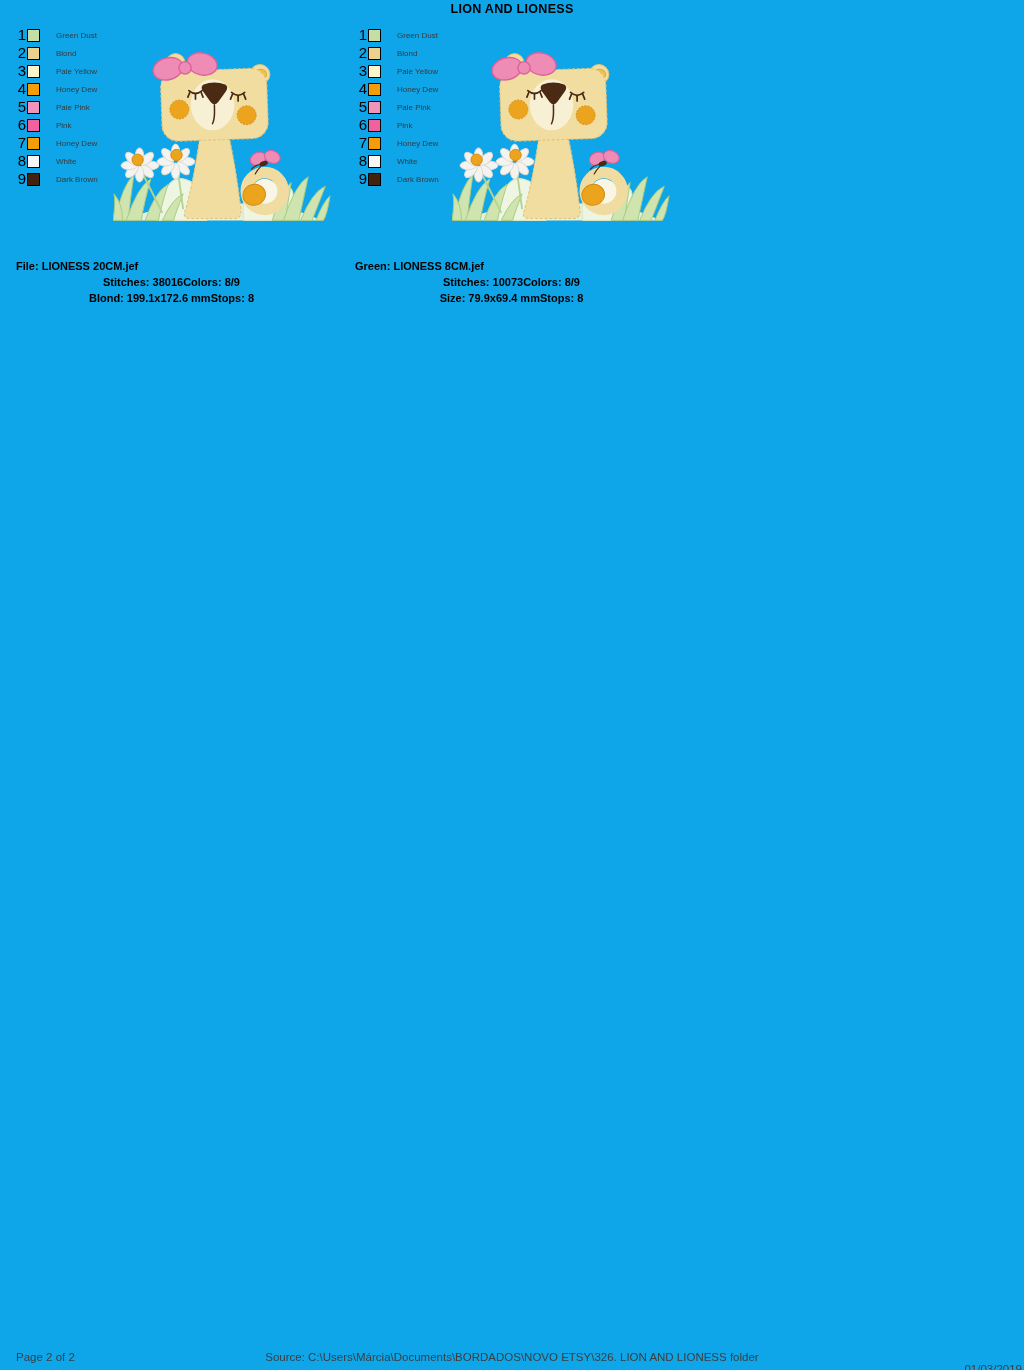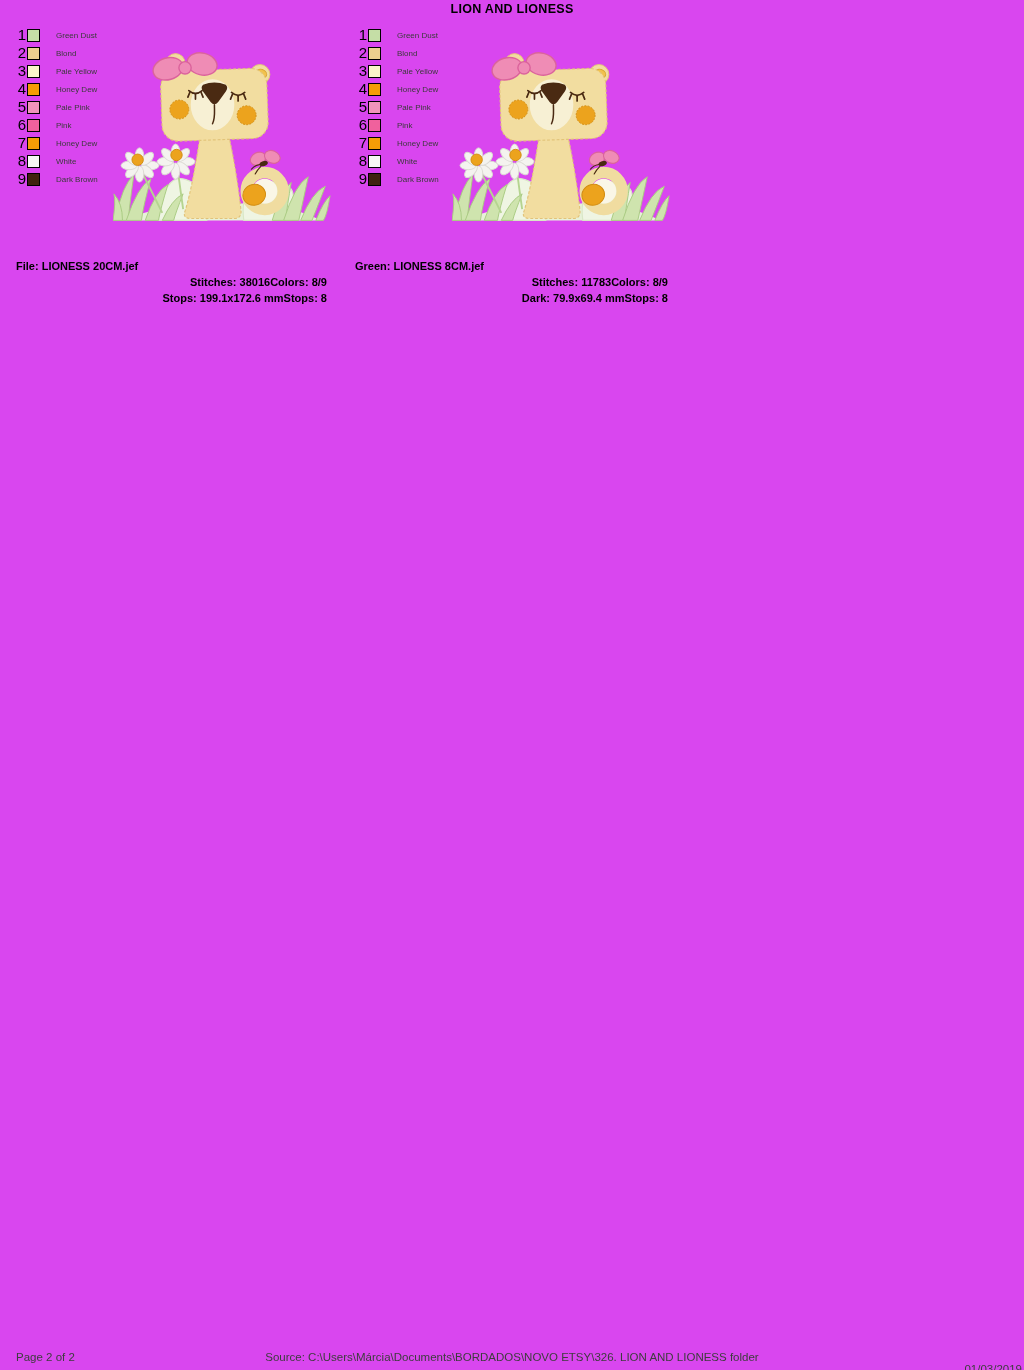--- a/index.html
+++ b/index.html
@@ -1,17 +1,17 @@
 <!DOCTYPE html>
 <html><head>
 <meta charset="utf-8">
 <style>
   html,body{margin:0;padding:0;background:#fff;}
   .page{
-    position:relative;width:1024px;height:1370px;background:#d946ef;
+    position:relative;width:1024px;height:1370px;background:#0ea5e9;
     font-family:"Liberation Sans","DejaVu Sans",sans-serif;color:#000;overflow:hidden;
   }
   .title{
     position:absolute;top:2px;left:0;width:100%;text-align:center;
     font-size:12.5px;font-weight:bold;letter-spacing:.3px;
   }
   
   .color-list{position:absolute;top:26px;width:130px;}
   .list-left{left:14px;}
   .list-right{left:355px;}
@@ -21,21 +21,21 @@
   .cname{font-size:8px;color:#3a3a3a;margin-left:16px;white-space:nowrap;}
   
   .art{position:absolute;top:42px;width:218px;height:190px;}
   .art-left{left:113px;}
   .art-right{left:452px;}
   .art svg{width:100%;height:100%;display:block;}
   
   .info{position:absolute;top:258px;font-size:11px;font-weight:bold;line-height:16px;}
   .info-left{left:16px;width:311px;}
   .info-right{left:355px;width:313px;}
-  .iline.flex{display:flex;justify-content:flex-end;}
+  .iline.flex{display:flex;justify-content:center;}
   
   .footer-page{position:absolute;top:1351px;left:16px;font-size:11.5px;color:#3d3d3d;}
   .footer-source{position:absolute;top:1351px;left:0;width:100%;text-align:center;font-size:11.5px;color:#3d3d3d;}
   .footer-date{position:absolute;top:1351px;right:2px;font-size:11.5px;color:#3d3d3d;margin-top:12px;}
   .defs-svg{position:absolute;width:0;height:0;}
 </style>
 </head>
 <body>
 
 <svg class="defs-svg" aria-hidden="true">
@@ -265,33 +265,33 @@
       </svg>
   </div>
 
   <div class="info info-left">
     <div class="iline">File: LIONESS 20CM.jef</div>
     <div class="iline flex">
       <span>Stitches: 38016</span>
       <span>Colors: 8/9</span>
     </div>
     <div class="iline flex">
-      <span>Stops: 199.1x172.6 mm</span>
+      <span>Blond: 199.1x172.6 mm</span>
       <span>Stops: 8</span>
     </div>
   </div>
 
   <div class="info info-right">
     <div class="iline">Green: LIONESS 8CM.jef</div>
     <div class="iline flex">
-      <span>Stitches: 11783</span>
+      <span>Stitches: 10073</span>
       <span>Colors: 8/9</span>
     </div>
     <div class="iline flex">
-      <span>Dark: 79.9x69.4 mm</span>
+      <span>Size: 79.9x69.4 mm</span>
       <span>Stops: 8</span>
     </div>
   </div>
 
   <div class="footer-page">Page 2 of 2</div>
   <div class="footer-source">Source: C:\Users\Márcia\Documents\BORDADOS\NOVO ETSY\326. LION AND LIONESS folder</div>
   <div class="footer-date">01/03/2019</div>
 
 </div>
 

